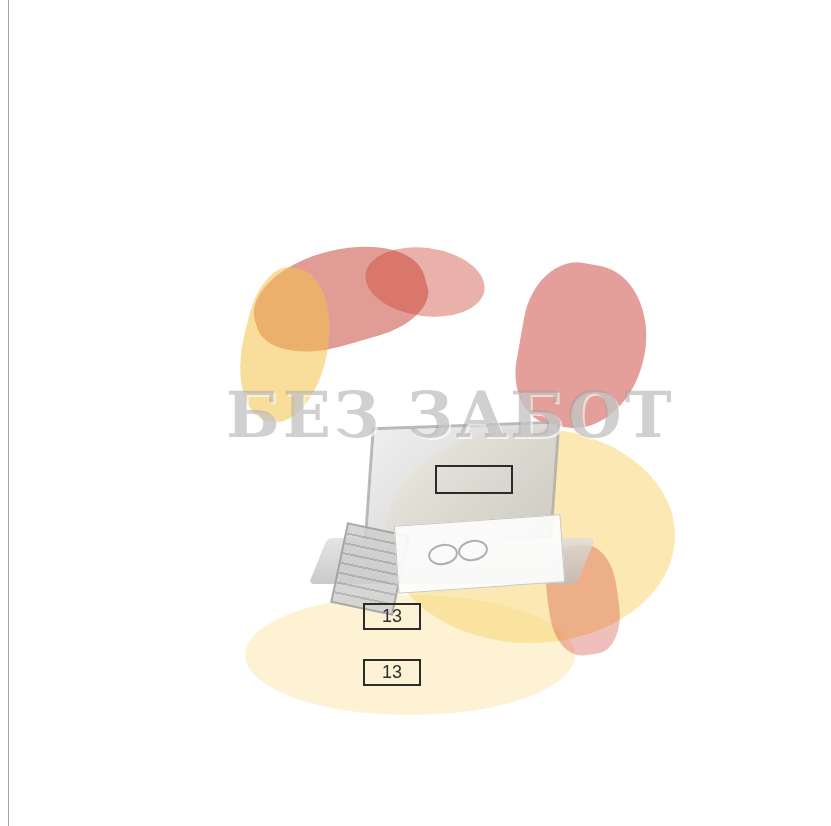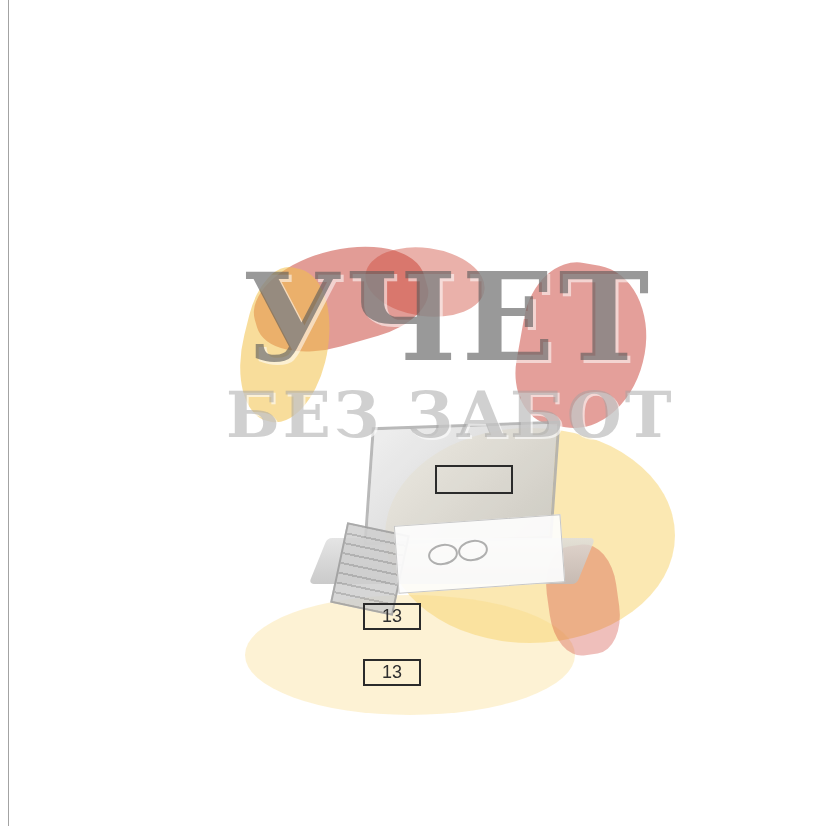--- a/index.html
+++ b/index.html
@@ -59,21 +59,20 @@
     <div class="wm-red3"></div>
     <div class="wm-yel2"></div>
     <div class="wm-yel3"></div>
     <div class="wm-red4"></div>
     <div class="wm-scr"></div>
     <div class="wm-base"></div>
     <div class="wm-calc"></div>
     <div class="wm-pap"></div>
     <div class="wm-gl1"></div>
     <div class="wm-gl2"></div>
-    <div class="wm-t1">УЧЕТ</div>
     <div class="wm-t2">БЕЗ ЗАБОТ</div>
   </div>
 
   <div class="abs z" style="left:8px;top:0;height:826px;border-left:1px solid #a3a3a3;"></div>
 
   <div class="abs z cap" style="left:302px;top:122px;">
     
   </div>
 
   <div class="box" style="left:435px;top:465px;width:74px;height:25px;line-height:25px;z-index:1;"></div>

